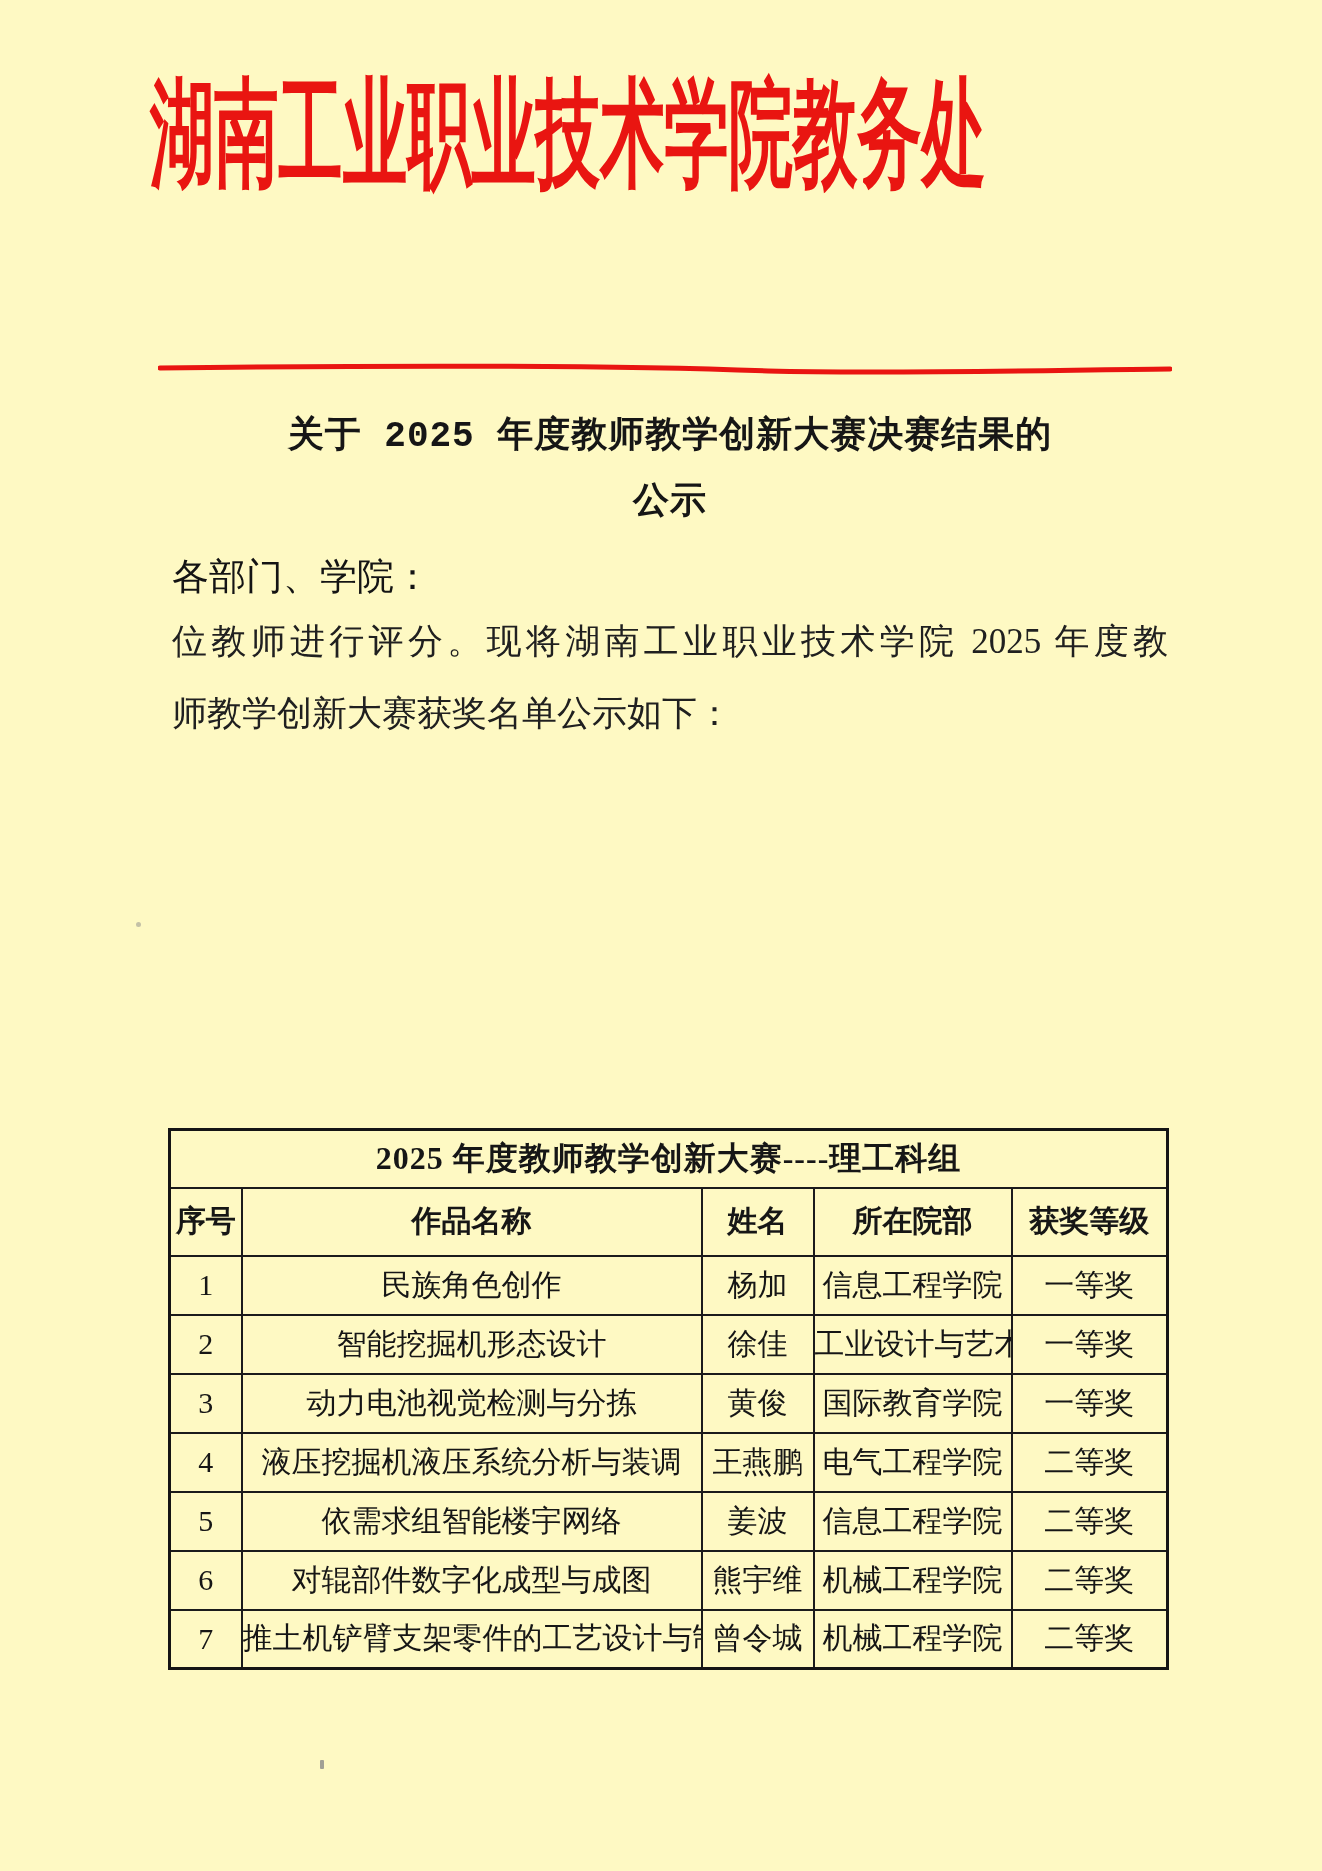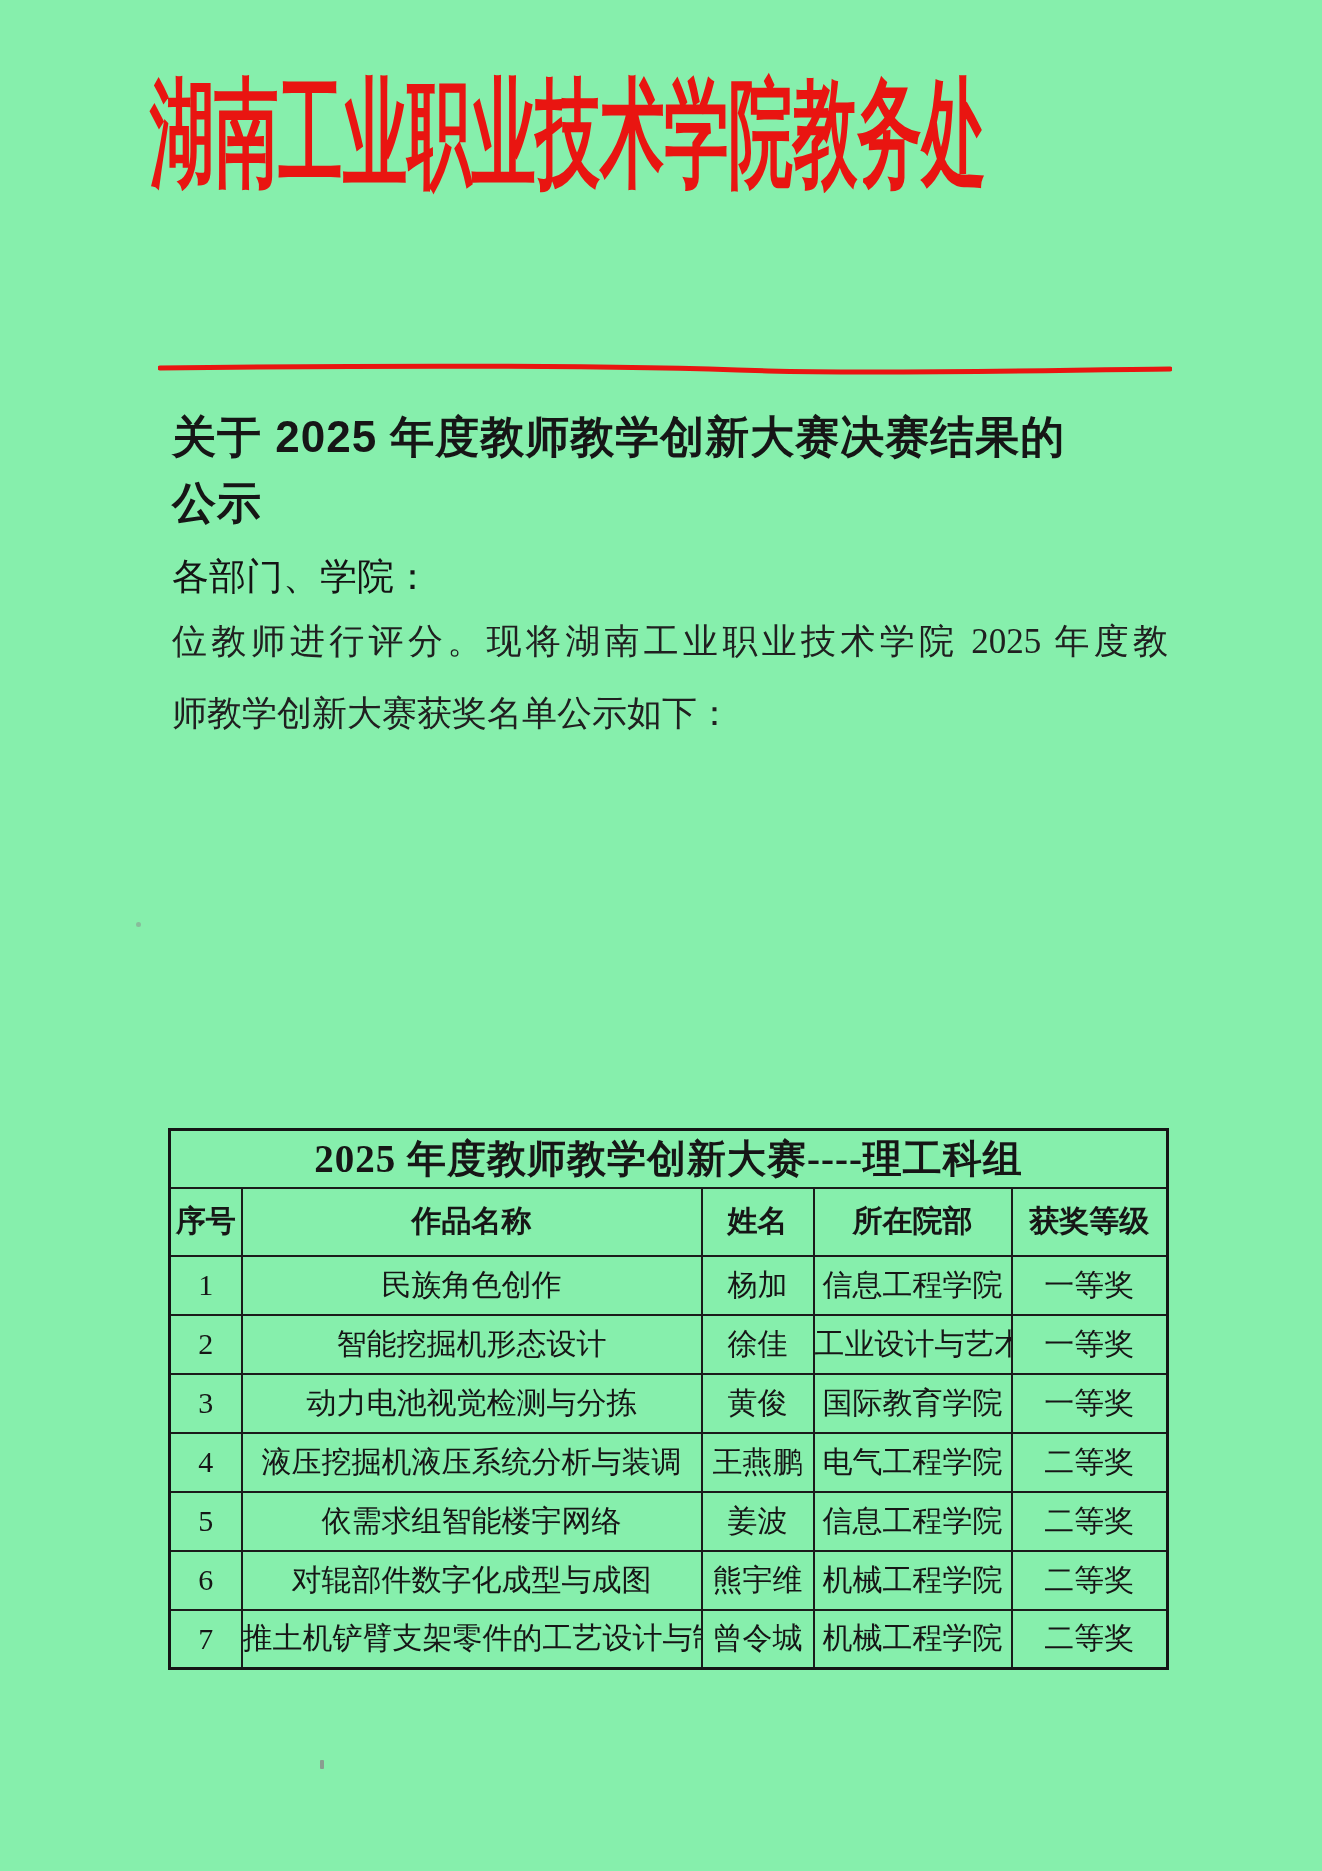--- a/index.html
+++ b/index.html
@@ -5,21 +5,21 @@
   * { margin: 0; padding: 0; box-sizing: border-box; }
   html, body { background: #ffffff; }
   body {
     font-family: "Liberation Serif", "DejaVu Serif", serif;
     color: #1c1c1c;
   }
   .page {
     position: relative;
     width: 1322px;
     height: 1871px;
-    background: #86efac;
+    background: #fef9c3;
     overflow: hidden;
   }
   
   .letterhead {
     position: absolute;
     top: 62px;
     left: 150px;
     width: 850px;
     height: 150px;
     color: #e91511;
@@ -38,23 +38,24 @@
     left: 158px;
     width: 1014px;
     height: 14px;
   }
   
   .doc-title {
     position: absolute;
     top: 404px;
     left: 172px;
     width: 996px;
-    font-family: Liberation Sans, sans-serif;
-    font-weight: bold;
-    font-size: 44px;
+    text-align: center;
+    font-family: Liberation Mono, monospace;
+    font-weight: bold;
+    font-size: 36px;
     line-height: 66px;
     color: #161616;
     letter-spacing: 1px;
   }
   
   .salutation {
     position: absolute;
     top: 552px;
     left: 172px;
     font-family: "Liberation Sans", "DejaVu Sans", sans-serif;
@@ -98,21 +99,21 @@
     border: 2px solid #1b1b1b;
     text-align: center;
     vertical-align: middle;
     overflow: hidden;
     white-space: nowrap;
   }
   table.award { border: 3px solid #151515; }
   .t-caption td {
     height: 58px;
     font-weight: bold;
-    font-size: 39px;
+    font-size: 32px;
     letter-spacing: 1px;
   }
   .t-head th {
     height: 68px;
     font-weight: bold;
     font-size: 30px;
   }
   .t-row td {
     height: 59px;
     font-size: 30px;

